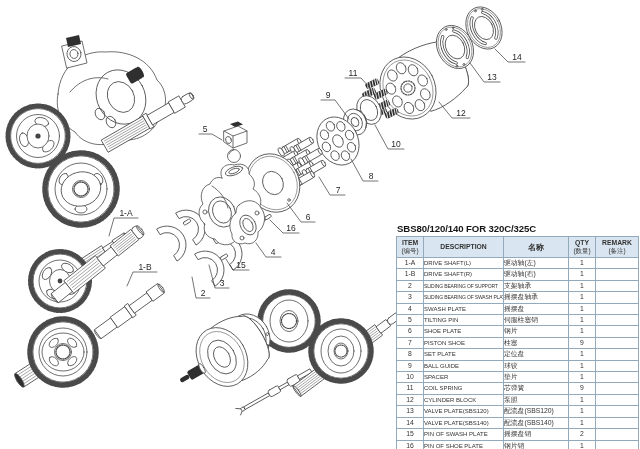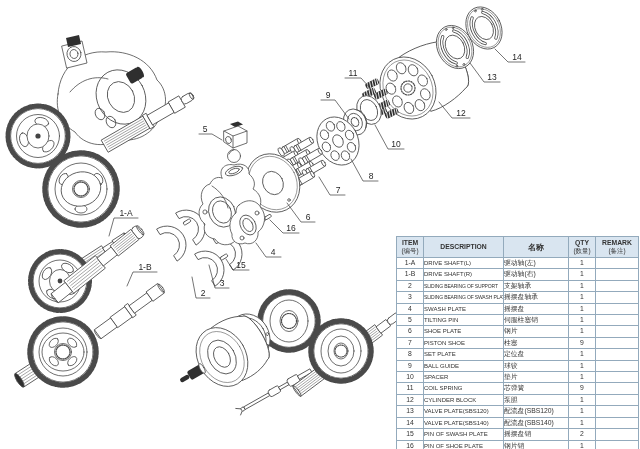--- a/index.html
+++ b/index.html
@@ -417,20 +417,21 @@
     <text class="lbl" x="396" y="147">10</text>
     <text class="lbl" x="353" y="76">11</text>
     <text class="lbl" x="461" y="116">12</text>
     <text class="lbl" x="492" y="80">13</text>
     <text class="lbl" x="517" y="60">14</text>
     <text class="lbl" x="241" y="268">15</text>
     <text class="lbl" x="291" y="231">16</text>
   </g>
 </svg>
 
+<div class="title">SBS80/120/140 FOR 320C/325C</div>
 
 <table class="parts">
   <colgroup>
     <col style="width:27px">
         <col style="width:80px">
         <col style="width:65px">
     <col style="width:27px">
         <col style="width:43px">
   </colgroup>
   <thead>

